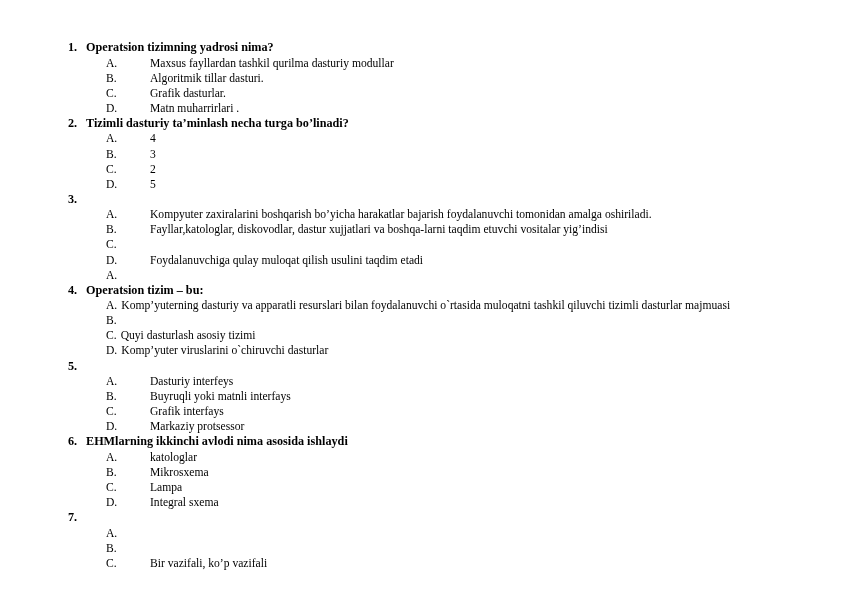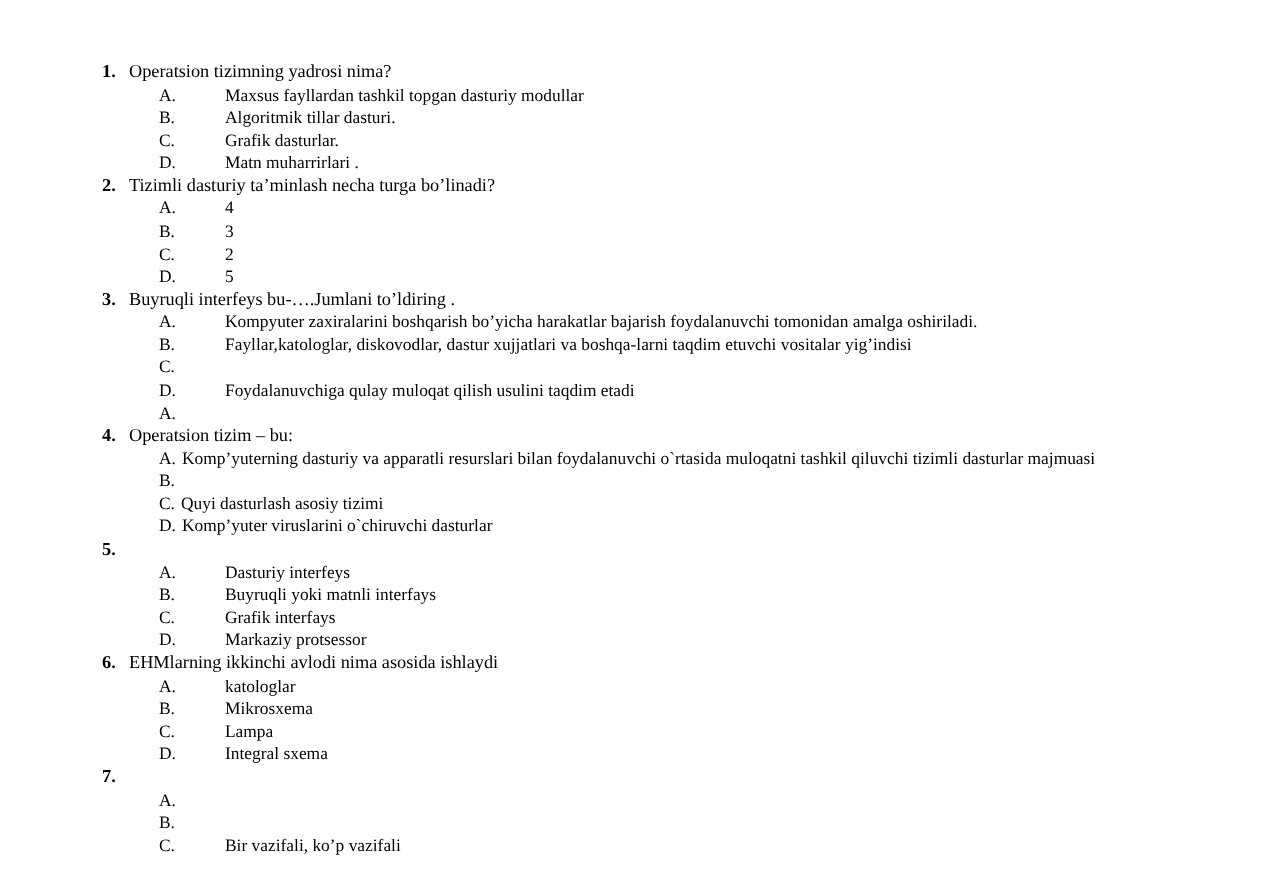--- a/index.html
+++ b/index.html
@@ -38,21 +38,21 @@
     line-height: 1.28;
     white-space: nowrap;
   }
   .q-num {
     width: 18px;
     flex: 0 0 18px;
     text-align: left;
     font-weight: bold;
   }
   .q-text {
-    font-weight: normal;
+    font-weight: bold;
     text-align: right;
   }
   .answers {
     list-style: none;
     margin: 0;
     padding: 0;
   }
   .answer {
     display: flex;
     align-items: baseline;
@@ -83,21 +83,21 @@
 <div class="page">
   <ol class="quiz" id="quiz-root">
       <li class="question">
         <div class="q-line">
           <span class="q-num">1.</span>
           <span class="q-text">Operatsion tizimning yadrosi nima?</span>
         </div>
         <ul class="answers">
           <li class="answer indent-letter">
             <span class="a-letter">A.</span>
-            <span class="a-text">Maxsus fayllardan tashkil topgan dasturiy modullar</span>
+            <span class="a-text">Maxsus fayllardan tashkil qurilma dasturiy modullar</span>
           </li>
           <li class="answer indent-letter">
             <span class="a-letter">B.</span>
             <span class="a-text">Algoritmik tillar dasturi.</span>
           </li>
           <li class="answer indent-letter">
             <span class="a-letter">C.</span>
             <span class="a-text">Grafik dasturlar.</span>
           </li>
           <li class="answer indent-letter">
@@ -126,21 +126,20 @@
           </li>
           <li class="answer indent-letter">
             <span class="a-letter">D.</span>
             <span class="a-text">5</span>
           </li>
         </ul>
       </li>
       <li class="question">
         <div class="q-line">
           <span class="q-num">3.</span>
-          <span class="q-text">Buyruqli interfeys bu-….Jumlani to’ldiring .</span>
         </div>
         <ul class="answers">
           <li class="answer indent-letter">
             <span class="a-letter">A.</span>
             <span class="a-text">Kompyuter zaxiralarini boshqarish bo’yicha harakatlar bajarish foydalanuvchi tomonidan amalga oshiriladi.</span>
           </li>
           <li class="answer indent-letter">
             <span class="a-letter">B.</span>
             <span class="a-text">Fayllar,katologlar, diskovodlar, dastur xujjatlari va boshqa-larni taqdim etuvchi vositalar yig’indisi</span>
           </li>

